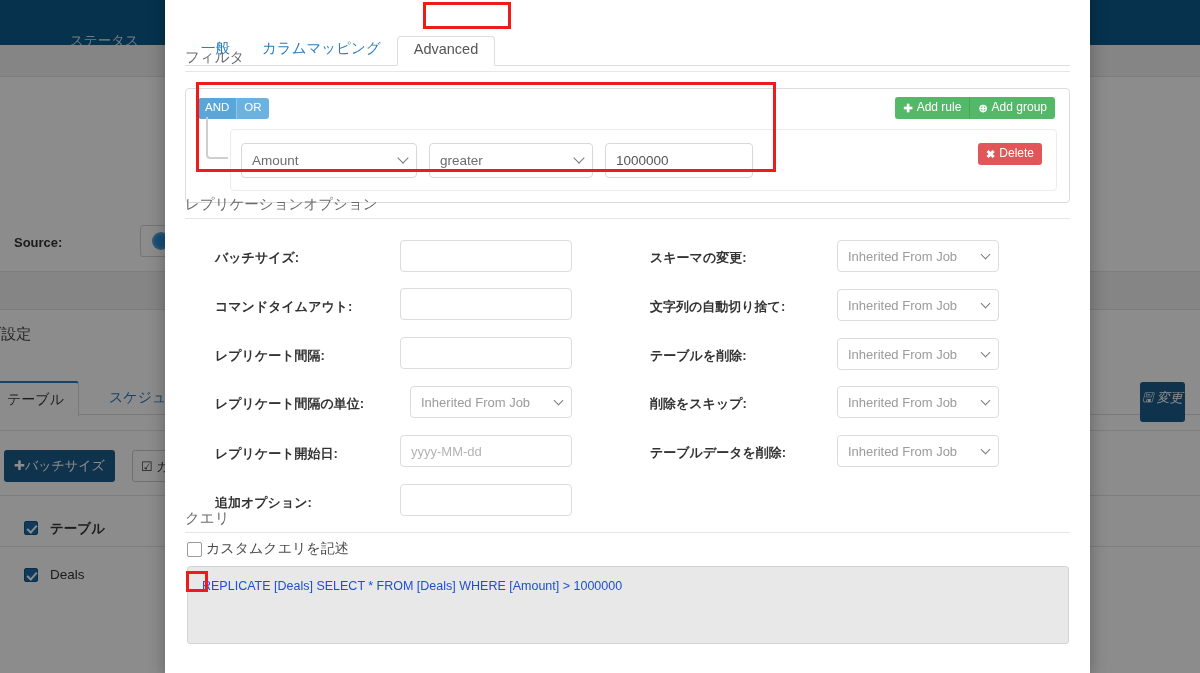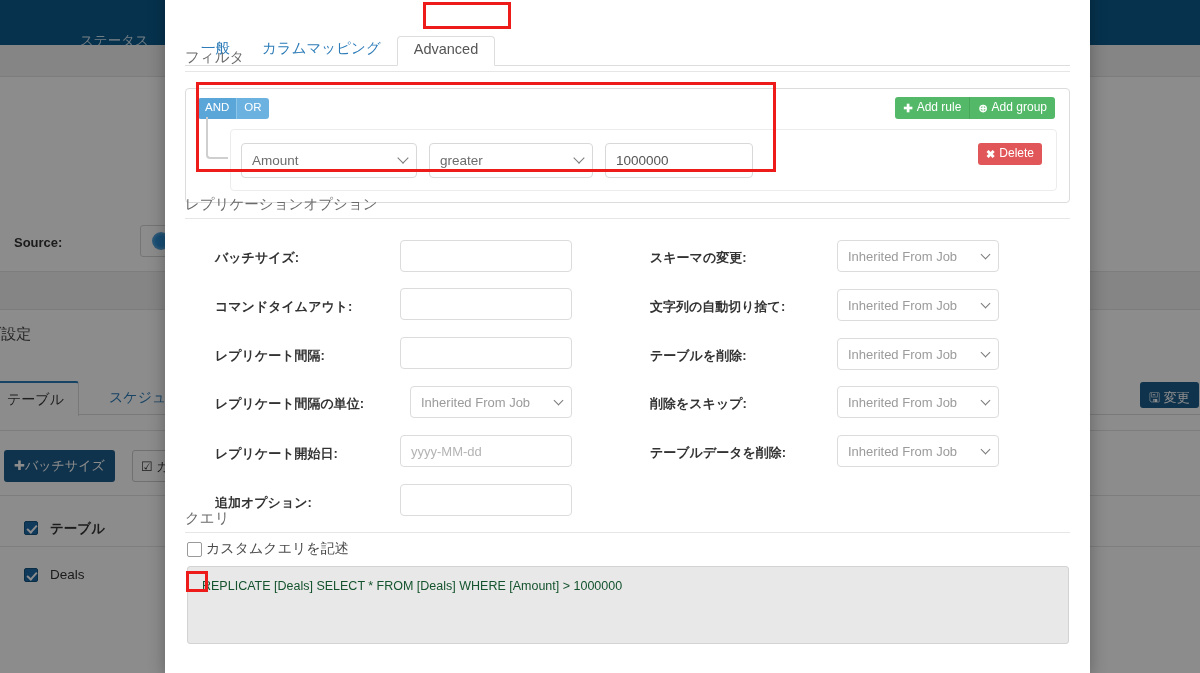--- a/index.html
+++ b/index.html
@@ -18,21 +18,21 @@
   }
   .bg-navbar {
     position: absolute; left: 0; top: 0; width: 1200px; height: 45px;
     background: #0b5c8f;
   }
   .bg-nav-link {
     position: absolute; top: 32px; font-size: 13.5px; color: #cfe2ee;
     white-space: nowrap;
   }
   .bg-nav-left { left: -12px; }
-  .bg-nav-status { left: 80px; }
+  .bg-nav-status { left: 70px; }
 
   .bg-band-a {
     position: absolute; left: 0; top: 45px; width: 1200px; height: 32px;
     background: #f3f3f3; border-bottom: 1px solid #e2e2e2;
   }
   .bg-panel-1 {
     position: absolute; left: 0; top: 77px; width: 1200px; height: 195px;
     background: #ffffff; border-bottom: 1px solid #e4e4e4;
   }
   .bg-field-label {
@@ -108,23 +108,23 @@
     border-width: 0 2px 2px 0; transform: rotate(42deg);
   }
   .bg-chk-1 { left: 24px; top: 521px; }
   .bg-chk-2 { left: 24px; top: 568px; }
   .bg-list-lbl {
     position: absolute; font-size: 13.5px; color: #333; white-space: nowrap;
   }
   .bg-lbl-1 { left: 50px; top: 520px; font-weight: bold; }
   .bg-lbl-2 { left: 50px; top: 567px; }
   .bg-save-btn {
-    position: absolute; left: 1140px; top: 382px; height: 26px;
+    position: absolute; left: 1140px; top: 382px; height: 40px;
     background: #1c5d8c; color: #fff; border-radius: 3px;
-    font-size: 13px; padding: 6px 9px; white-space: nowrap;
+    font-size: 13px; padding: 6px 2px; white-space: nowrap; font-style: italic;
   }
   .bg-divider-2 { top: 495px; }
   .bg-divider-3 { top: 430px; }
 
   
   #dim {
     position: absolute; left: 0; top: 0; width: 1200px; height: 673px;
     background: rgba(0,0,0,0.45);
   }
 
@@ -252,21 +252,21 @@
     width: 15px; height: 15px; background: #fff;
     border: 1px solid #9a9a9a; border-radius: 2px;
   }
   .qchk-lbl {
     position: absolute; left: 41px; top: 572px;
     font-size: 14px; color: #4a4a4a; white-space: nowrap;
   }
   .qbox {
     position: absolute; left: 22px; top: 598px; width: 882px; height: 78px;
     background: #e8e8e8; border: 1px solid #d3d3d3; border-radius: 3px;
-    font-size: 12.5px; color: #14532d; padding: 12px 14px;
+    font-size: 12.5px; color: #1d4ed8; padding: 12px 14px;
     font-family: "Liberation Sans", sans-serif;
   }
 
   
   .redbox {
     position: absolute; border: 3px solid #ee1b1b; pointer-events: none;
   }
   #redbox-tab    { left: 423px; top: 2px;   width: 88px;  height: 27px; }
   #redbox-filter { left: 196px; top: 82px;  width: 580px; height: 90px; }
   #redbox-chk    { left: 186px; top: 571px; width: 22px;  height: 21px; }

